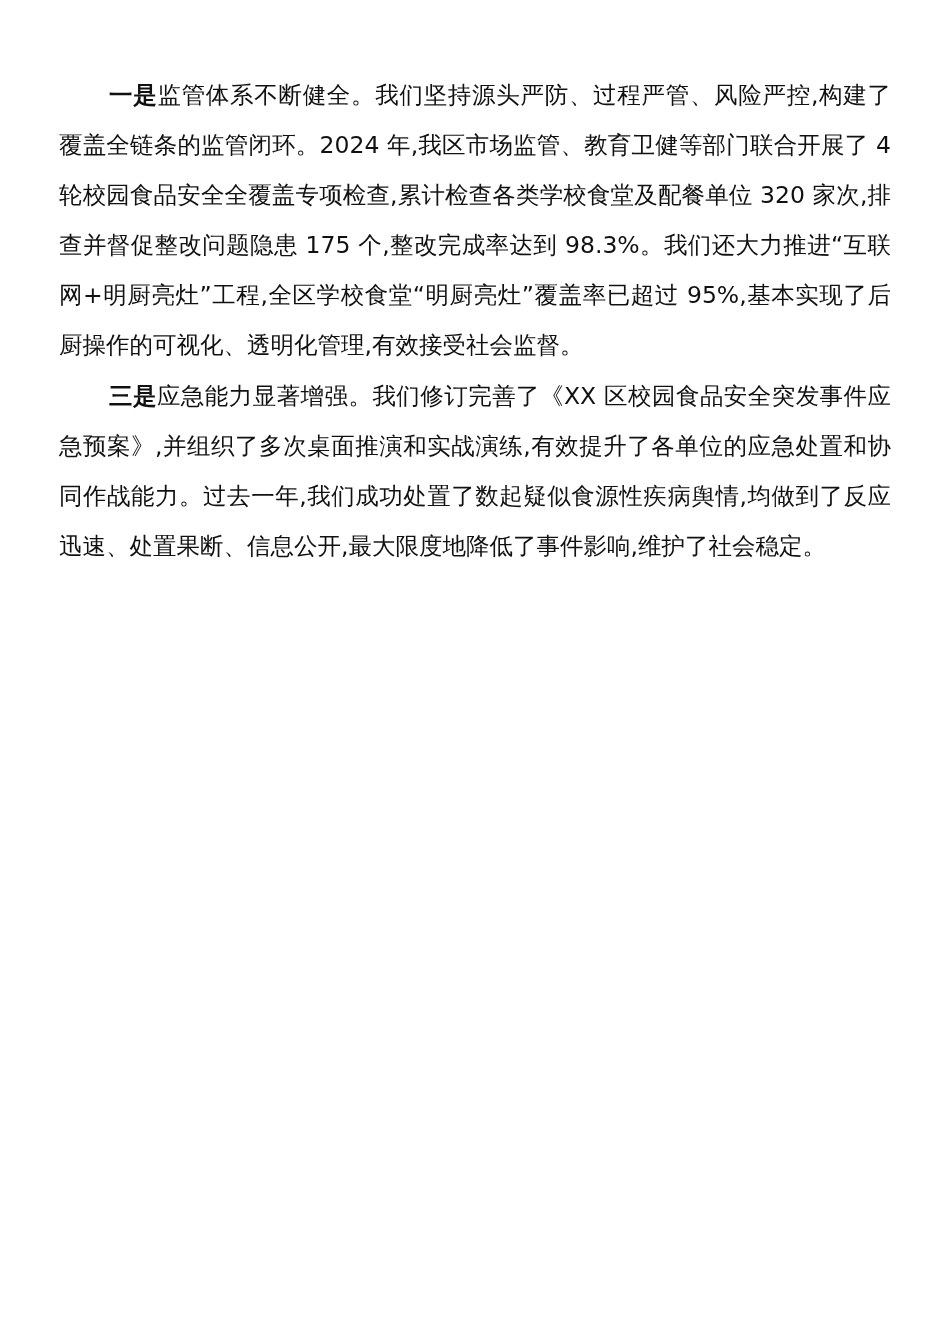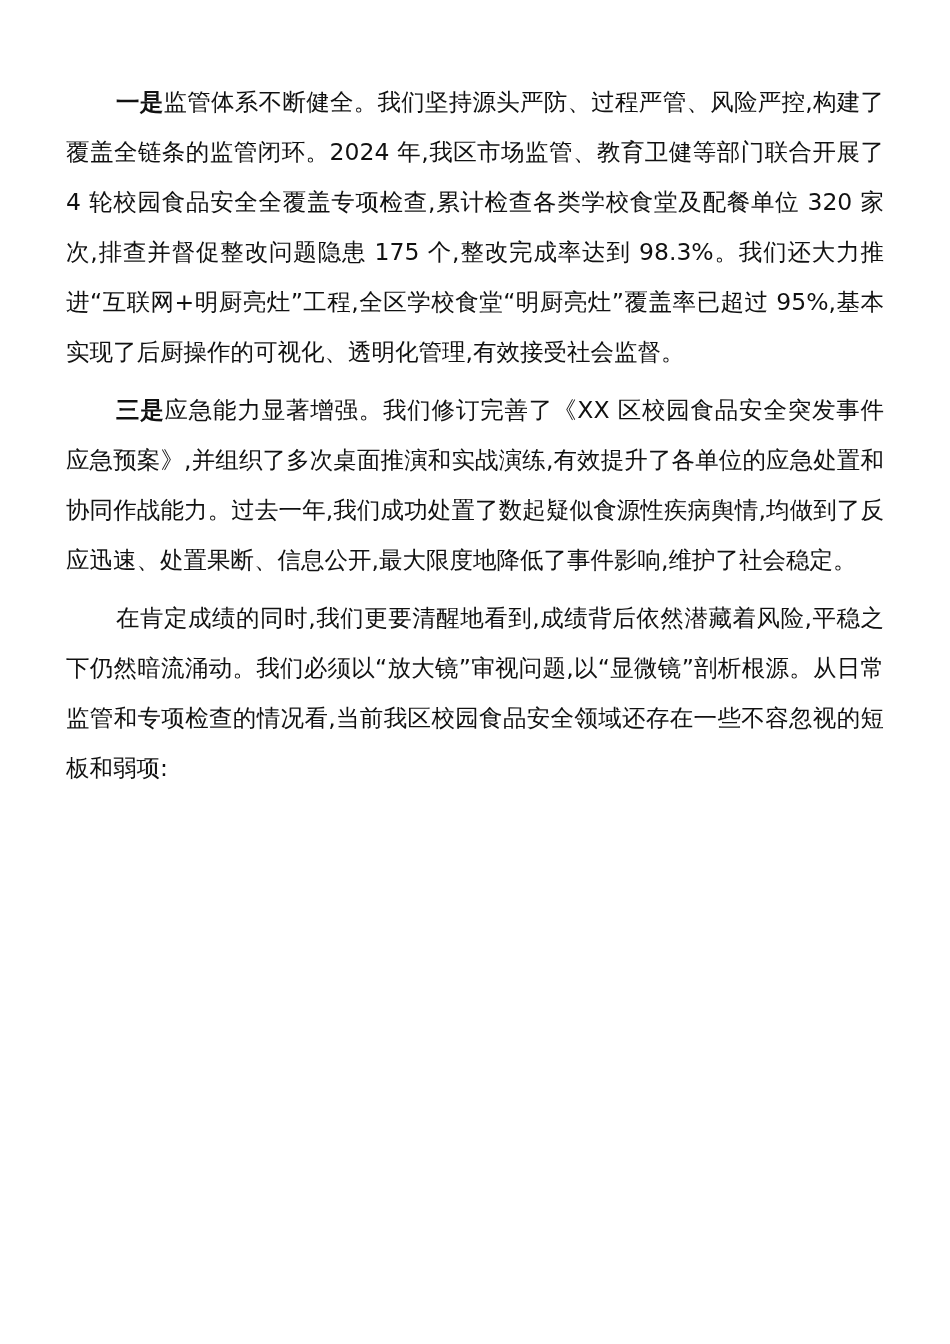--- a/index.html
+++ b/index.html
@@ -9,24 +9,23 @@
     left: 58px;
     top: 69px;
     width: 834px;
     font-family: "DejaVu Sans", "Liberation Sans", sans-serif;
     font-size: 23.5px;
     line-height: 50px;
     color: #111111;
     text-align: justify;
     text-justify: inter-character;
   }
-  .page p { margin: 8px; padding: 0; }
+  .page p { margin: 1px; padding: 0; }
   .indent { text-indent: 50px; }
   .lead { font-weight: bold; }
 </style>
 </head>
 <body>
 
 <div class="page">
   <p class="indent"><span class="lead">一是</span><span>监管体系不断健全。我们坚持源头严防、过程严管、风险严控,构建了覆盖全链条的监管闭环。2024 年,我区市场监管、教育卫健等部门联合开展了 4 轮校园食品安全全覆盖专项检查,累计检查各类学校食堂及配餐单位 320 家次,排查并督促整改问题隐患 175 个,整改完成率达到 98.3%。我们还大力推进“互联网+明厨亮灶”工程,全区学校食堂“明厨亮灶”覆盖率已超过 95%,基本实现了后厨操作的可视化、透明化管理,有效接受社会监督。</span></p>
   <p class="indent"><span class="lead">三是</span><span>应急能力显著增强。我们修订完善了《XX 区校园食品安全突发事件应急预案》,并组织了多次桌面推演和实战演练,有效提升了各单位的应急处置和协同作战能力。过去一年,我们成功处置了数起疑似食源性疾病舆情,均做到了反应迅速、处置果断、信息公开,最大限度地降低了事件影响,维护了社会稳定。</span></p>
-  <p class="indent"><span>在肯定成绩的同时,我们更要清醒地看到,成绩背后依然潜藏着风险,平稳之下仍然暗流涌动。我们必须以“放大镜”审视问题,以“显微镜”剖析根源。从日常监管和专项检查的情况看,当前我区校园食品安全领域还存在一些不容忽视的短板和弱项:</span></p>
 </div>
 
 </body></html>

